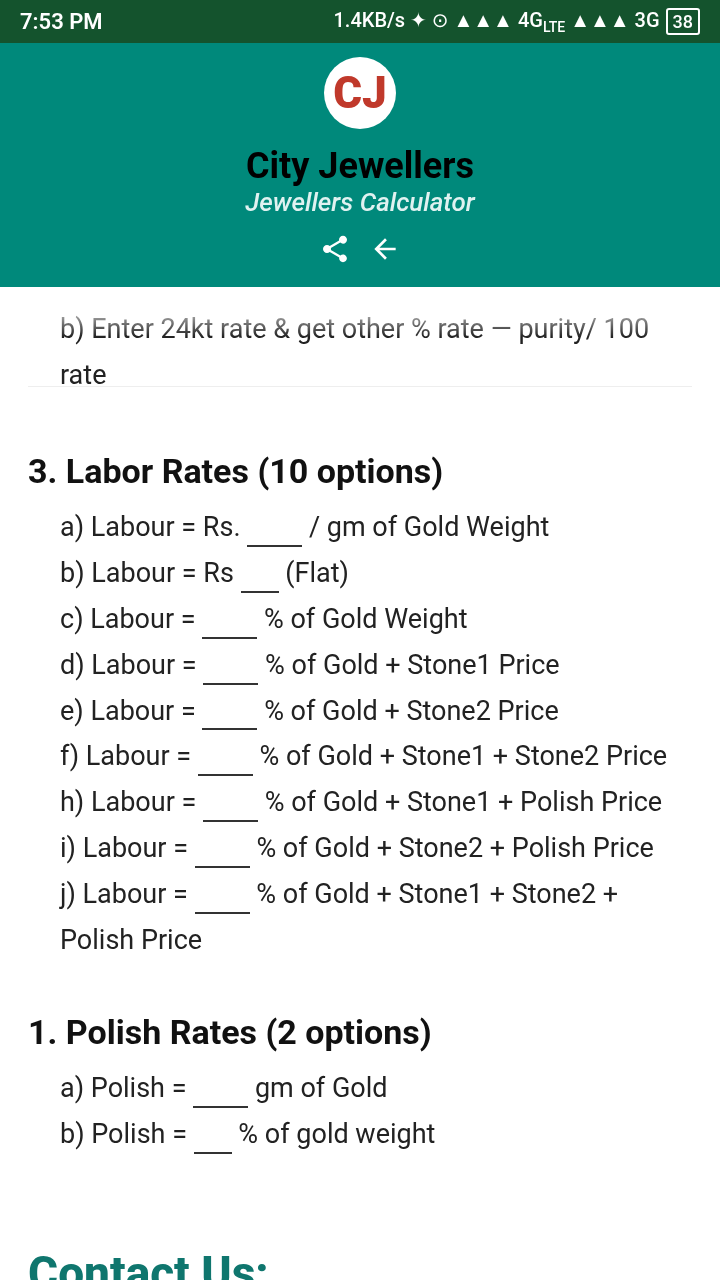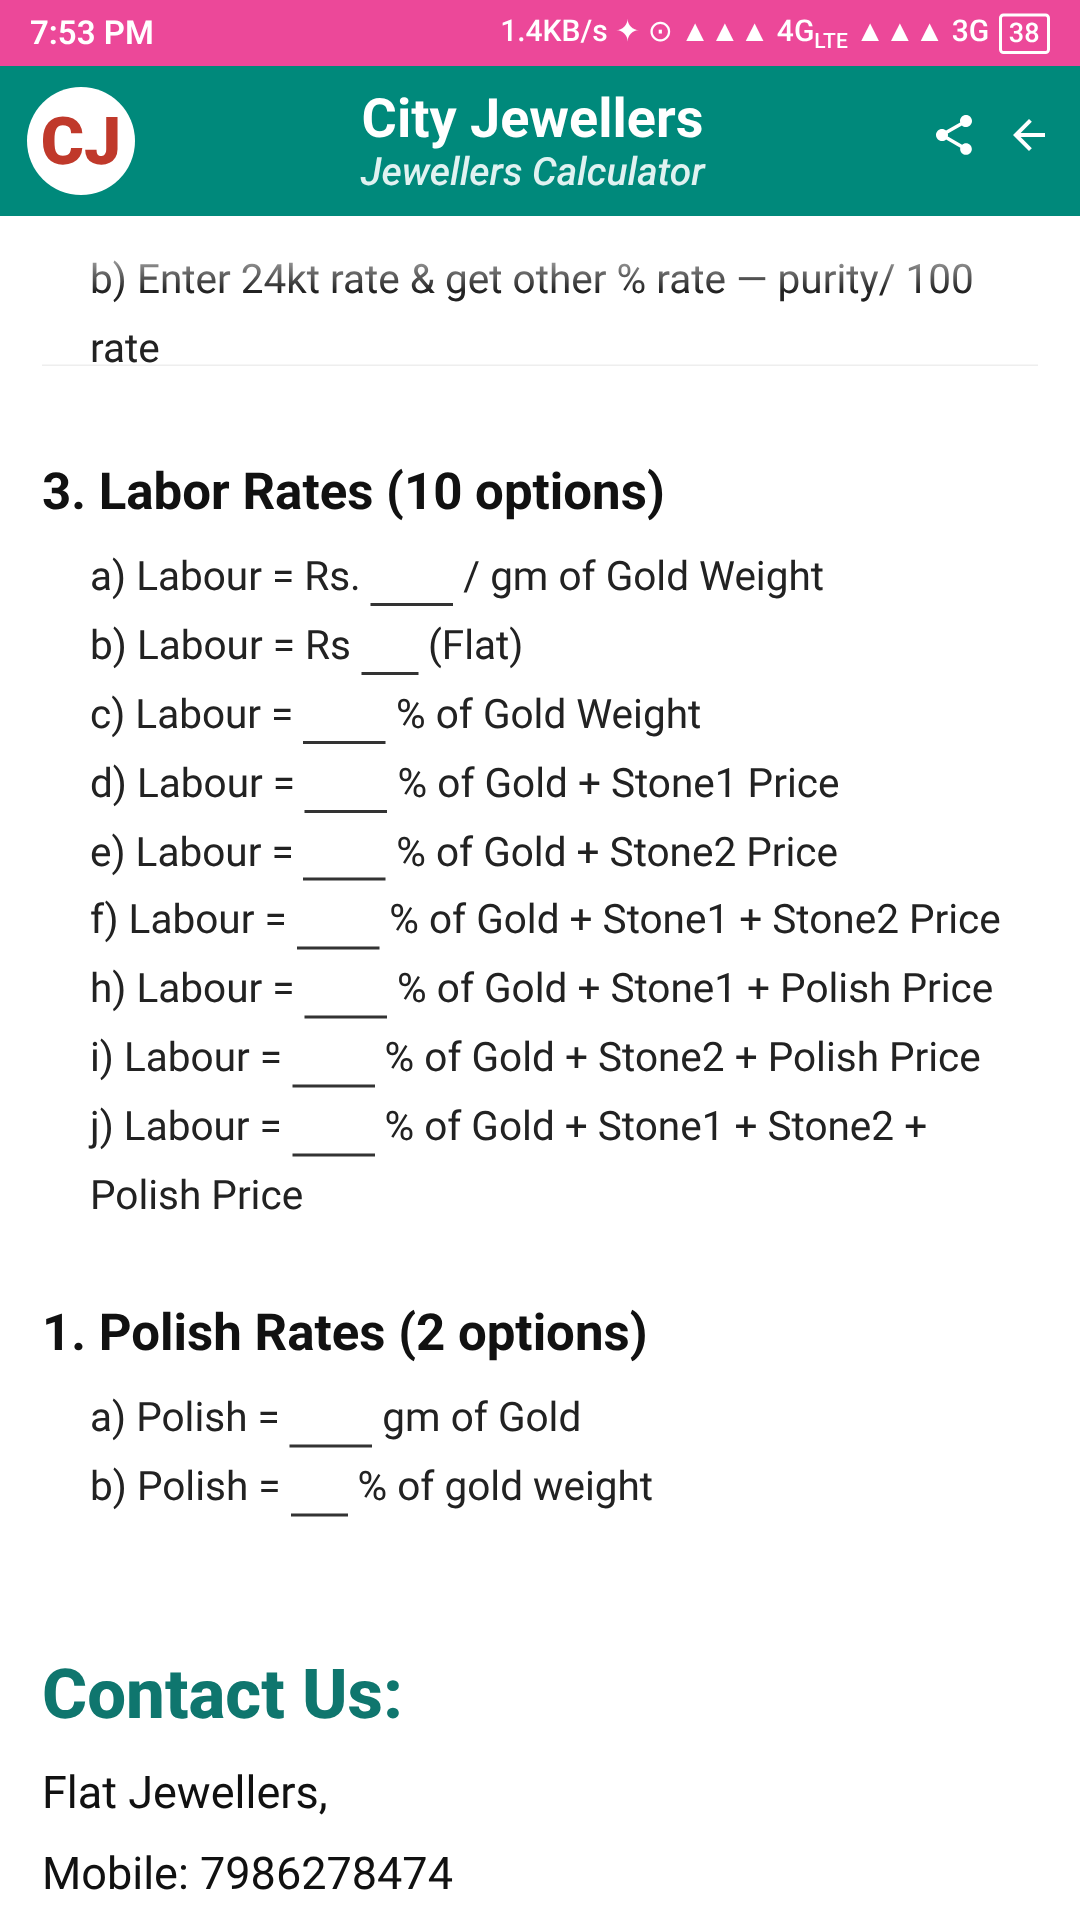--- a/index.html
+++ b/index.html
@@ -7,39 +7,40 @@
     body {
       width: 720px;
       min-height: 1280px;
       font-family: 'Roboto', Arial, sans-serif;
       background: #f5f5f5;
       font-size: 28px;
     }
 
     
     .status-bar {
-      background: #ec4899;
+      background: #14532d;
       color: #fff;
       display: flex;
       justify-content: space-between;
       align-items: center;
       padding: 8px 20px;
       font-size: 22px;
       font-weight: 500;
     }
     .status-left { font-weight: 600; }
     .status-right { display: flex; align-items: flex-end; gap: 6px; font-size: 20px; }
 
     
     .header {
       background: #00897b;
       display: flex;
       align-items: center;
       padding: 14px 18px;
       gap: 16px;
+      flex-direction: column;
     }
     .logo-circle {
       width: 72px;
       height: 72px;
       border-radius: 50%;
       background: #fff;
       display: flex;
       align-items: center;
       justify-content: center;
       flex-shrink: 0;
@@ -51,21 +52,21 @@
       color: #c0392b;
       line-height: 1;
     }
     .header-titles {
       flex: 1;
       display: flex;
       flex-direction: column;
       align-items: center;
     }
     .header-main-title {
-      color: #ffffff;
+      color: #000000;
       font-size: 36px;
       font-weight: 700;
     }
     .header-sub-title {
       color: #e0f2f1;
       font-size: 26px;
       font-style: italic;
       font-weight: 500;
     }
     .header-actions {

